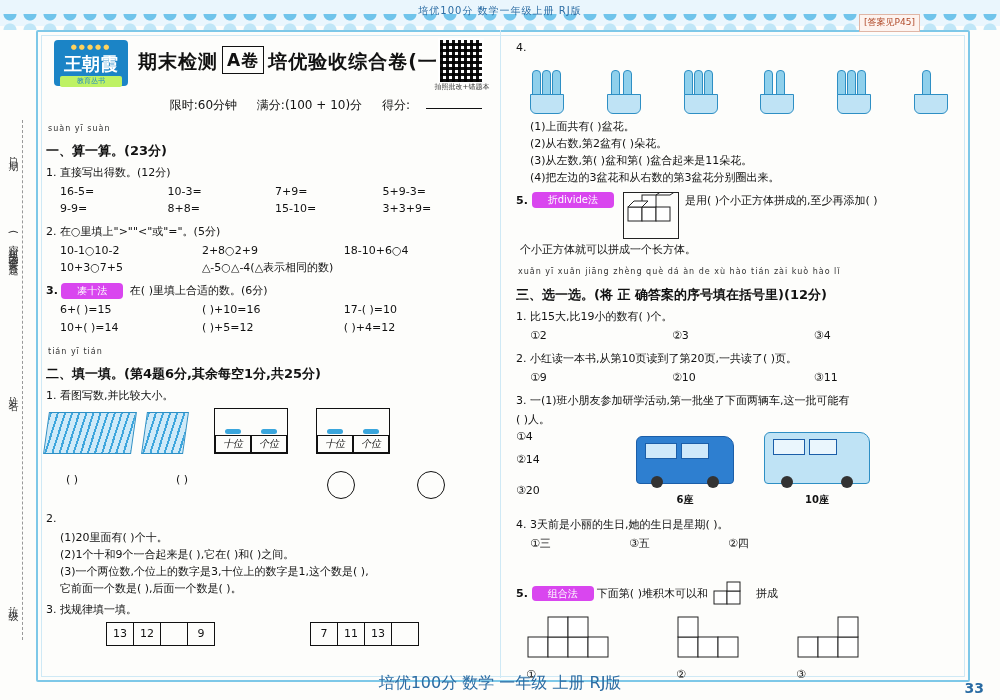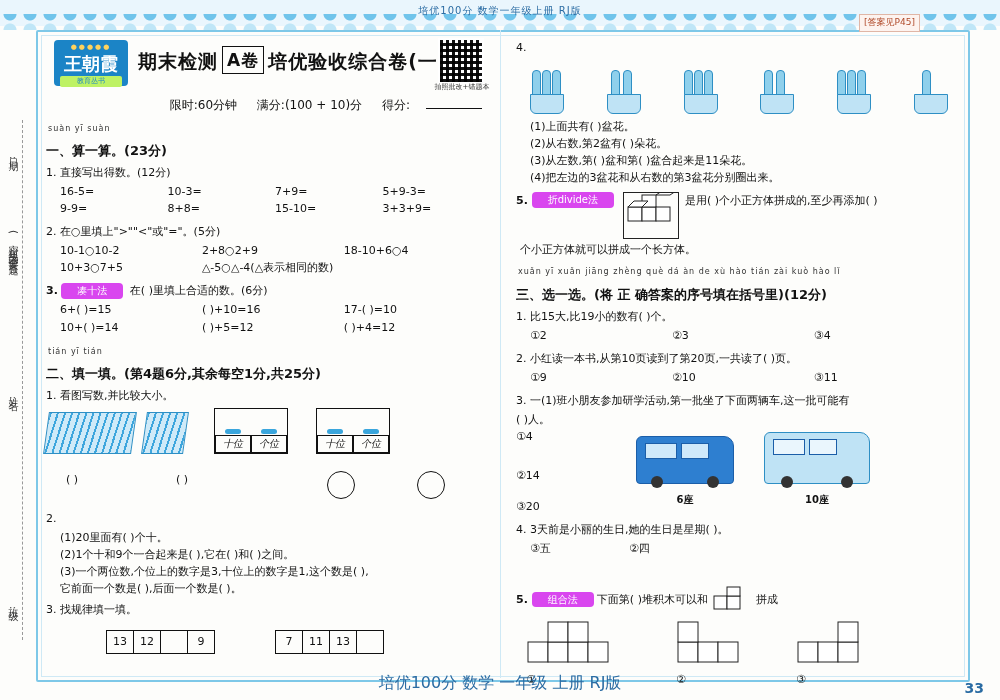--- a/index.html
+++ b/index.html
@@ -283,21 +283,21 @@
       <div style="width:90px;text-align:center"><span class="circle"></span></div>
     </div>
 
     <div class="q" style="margin-top:6px">2.</div>
     <div class="indent">(1)20里面有(    )个十。</div>
     <div class="indent">(2)1个十和9个一合起来是(      ),它在(    )和(    )之间。</div>
     <div class="indent">(3)一个两位数,个位上的数字是3,十位上的数字是1,这个数是(      ),</div>
     <div class="indent">它前面一个数是(      ),后面一个数是(      )。</div>
 
     <div class="q" style="margin-top:4px">3. 找规律填一填。</div>
-    <div class="rowflex" style="margin-left:60px;gap:60px;margin-top:12px">
+    <div class="rowflex" style="margin-left:60px;gap:95px;margin-top:4px">
       <table class="grid">
           <tbody>
             <tr>
         <td>13</td>
         <td>12</td>
         <td></td>
         <td>9</td>
       </tr>
           </tbody>
         </table>
@@ -391,21 +391,21 @@
       <div class="o">①9</div>
       <div class="o">②10</div>
       <div class="o">③11</div>
     </div>
 
     <div class="q" style="margin-top:6px">3. 一(1)班小朋友参加研学活动,第一批坐了下面两辆车,这一批可能有</div>
     <div>(      )人。</div>
     <div class="rowflex">
       <div style="width:80px">
         <div>①4</div>
-        <div style="margin-top:22px">②14</div>
+        <div style="margin-top:6px">②14</div>
         <div style="margin-top:14px">③20</div>
       </div>
       <div>
         <div class="vehicles">
           <div>
             <div class="van">
               <div class="win"></div>
                 <div class="win2"></div>
               <div class="wheel" style="left:14px"></div>
                 <div class="wheel" style="right:14px"></div>
@@ -421,20 +421,21 @@
             </div>
             <div class="cap" style="margin-top:8px">10座</div>
           </div>
         </div>
       </div>
     </div>
 
     <div class="q" style="margin-top:6px">4. 3天前是小丽的生日,她的生日是星期(      )。</div>
     <div class="rowflex" style="position:relative;height:42px">
       <div class="optrow opts" style="width:300px">
+        <div class="o">①三</div>
         <div class="o">③五</div>
         <div class="o">②四</div>
       </div>
     </div>
 
     <div class="q rowflex" style="margin-top:4px;align-items:center">
       <span class="qn">5.</span>
       <span class="tag" style="margin-left:4px">组合法</span>
       <span>下面第(    )堆积木可以和</span>
       <svg width="40" height="26" viewBox="0 0 40 26" style="margin:0 4px">

